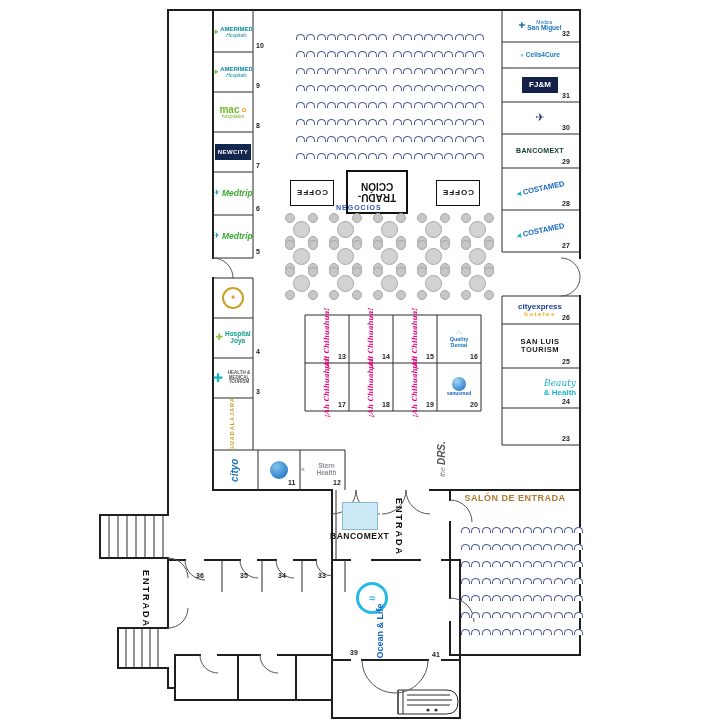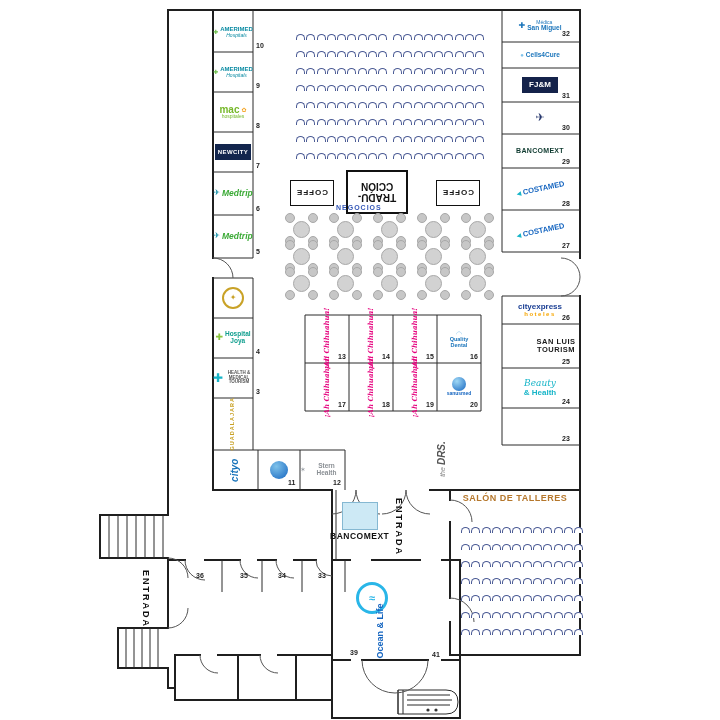--- a/index.html
+++ b/index.html
@@ -45,21 +45,21 @@
     <div>CCIÓN</div>
   </div>
   <div class="lbl" style="left:290px;top:180px;width:42px;height:24px;border:1.5px solid #111;display:flex;align-items:center;justify-content:center;transform:rotate(180deg);font-size:8px;font-weight:800;letter-spacing:1px;">COFFE</div>
   <div class="lbl" style="left:436px;top:180px;width:42px;height:24px;border:1.5px solid #111;display:flex;align-items:center;justify-content:center;transform:rotate(180deg);font-size:8px;font-weight:800;letter-spacing:1px;">COFFE</div>
   <div class="lbl" style="left:336px;top:204px;font-size:7px;font-weight:700;color:#3558b8;letter-spacing:1px;">NEGOCIOS</div>
 
   <div class="abs" style="left:342px;top:502px;width:34px;height:26px;background:#cde9f5;border:1px solid #85b8d2;"></div>
   <div class="lbl" style="left:330px;top:531px;width:56px;text-align:center;font-size:8.5px;font-weight:800;letter-spacing:0.5px;">BANCOMEXT</div>
   <div class="lbl" style="left:394px;top:498px;height:60px;writing-mode:vertical-rl;font-size:9px;font-weight:800;letter-spacing:2px;">ENTRADA</div>
   <div class="lbl" style="left:141px;top:570px;height:60px;writing-mode:vertical-rl;font-size:9px;font-weight:800;letter-spacing:2px;">ENTRADA</div>
-  <div class="lbl" style="left:452px;top:493px;width:126px;text-align:center;font-size:9px;font-weight:800;color:#b5772c;letter-spacing:0.5px;">SALÓN DE TALLERES</div>
+  <div class="lbl" style="left:452px;top:493px;width:126px;text-align:center;font-size:9px;font-weight:800;color:#b5772c;letter-spacing:0.5px;">SALÓN DE ENTRADA</div>
 
   <div class="abs" style="left:408px;top:452px;width:70px;height:14px;transform:rotate(-90deg);display:flex;align-items:baseline;justify-content:center;gap:2px;">
     <span style="font-size:7px;font-style:italic;color:#888;">the</span>
     <span style="font-size:10px;font-style:italic;font-weight:800;color:#555;">DRS.</span>
   </div>
 
   <div class="abs" style="left:356px;top:582px;width:26px;height:26px;border:3px solid #29b6e8;border-radius:50%;display:flex;align-items:center;justify-content:center;color:#29b6e8;font-size:11px;font-weight:800;">≈</div>
   <div class="abs" style="left:342px;top:624px;width:80px;height:14px;transform:rotate(-90deg);font-size:9px;font-weight:800;color:#1565c0;text-align:center;">Ocean &amp; Life</div>
 
 <div class="booth" style="left: 214px; top: 12px; width: 38px; height: 40px;">
@@ -188,26 +188,26 @@
         <div style="color: rgb(24, 181, 200); font-size: 6px;">◀</div>
         <div style="font-size: 7.5px; font-weight: 800; color: rgb(21, 101, 192);">COSTAMED</div>
       </div>
     </div>
     <div class="bnum" style="left: 562px; top: 242px;">27</div>
     <div class="booth" style="left: 503px; top: 296px; width: 74px; height: 28px;">
       <div style="font-size: 8px; font-weight: 800; color: rgb(27, 63, 148);">cityexpress</div>
       <div style="font-size: 6px; font-weight: 700; color: rgb(247, 166, 0); letter-spacing: 1.5px;">hoteles</div>
     </div>
     <div class="bnum" style="left: 562px; top: 314px;">26</div>
-    <div class="booth" style="left: 503px; top: 324px; width: 74px; height: 44px; padding-left: 16px;">
+    <div class="booth" style="left: 503px; top: 324px; width: 74px; height: 44px;">
       <div style="font-size: 7.5px; font-weight: 800; color: rgb(26, 26, 26); letter-spacing: 0.5px;">SAN LUIS</div>
       <div style="font-size: 7.5px; font-weight: 800; color: rgb(26, 26, 26); letter-spacing: 0.5px;">TOURISM</div>
     </div>
     <div class="bnum" style="left: 562px; top: 358px;">25</div>
-    <div class="booth" style="left: 503px; top: 368px; width: 74px; height: 40px;">
+    <div class="booth" style="left: 503px; top: 368px; width: 74px; height: 40px; padding-left: 20px;">
       <div style="font-size: 9px; font-style: italic; font-family: &quot;DejaVu Serif&quot;, serif; color: rgb(24, 181, 200);">Beauty</div>
       <div style="font-size: 8px; font-weight: 800; color: rgb(24, 181, 200);">&amp; Health</div>
     </div>
     <div class="bnum" style="left: 562px; top: 398px;">24</div>
     <div class="booth" style="left: 503px; top: 408px; width: 74px; height: 37px;"></div>
     <div class="bnum" style="left: 562px; top: 435px;">23</div>
     <div class="booth" style="left: 306px; top: 316px; width: 42px; height: 46px;">
       <div style="transform: rotate(-90deg); white-space: nowrap; font-size: 7px; font-weight: 700; font-style: italic; font-family: &quot;DejaVu Serif&quot;, serif; color: rgb(229, 0, 125);">¡Ah Chihuahua!</div>
     </div>
     <div class="bnum" style="left: 338px; top: 353px;">13</div>

